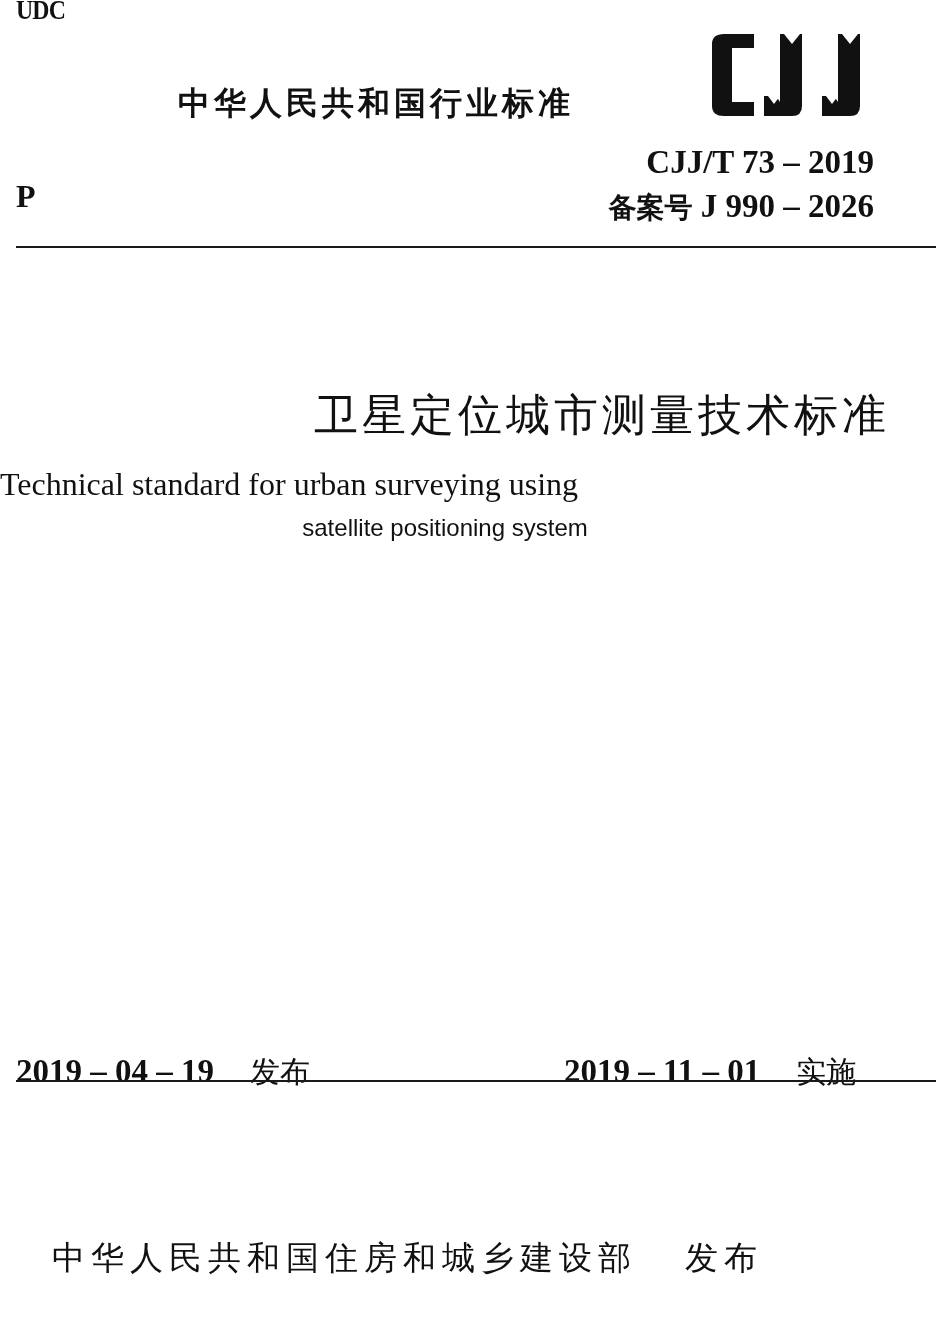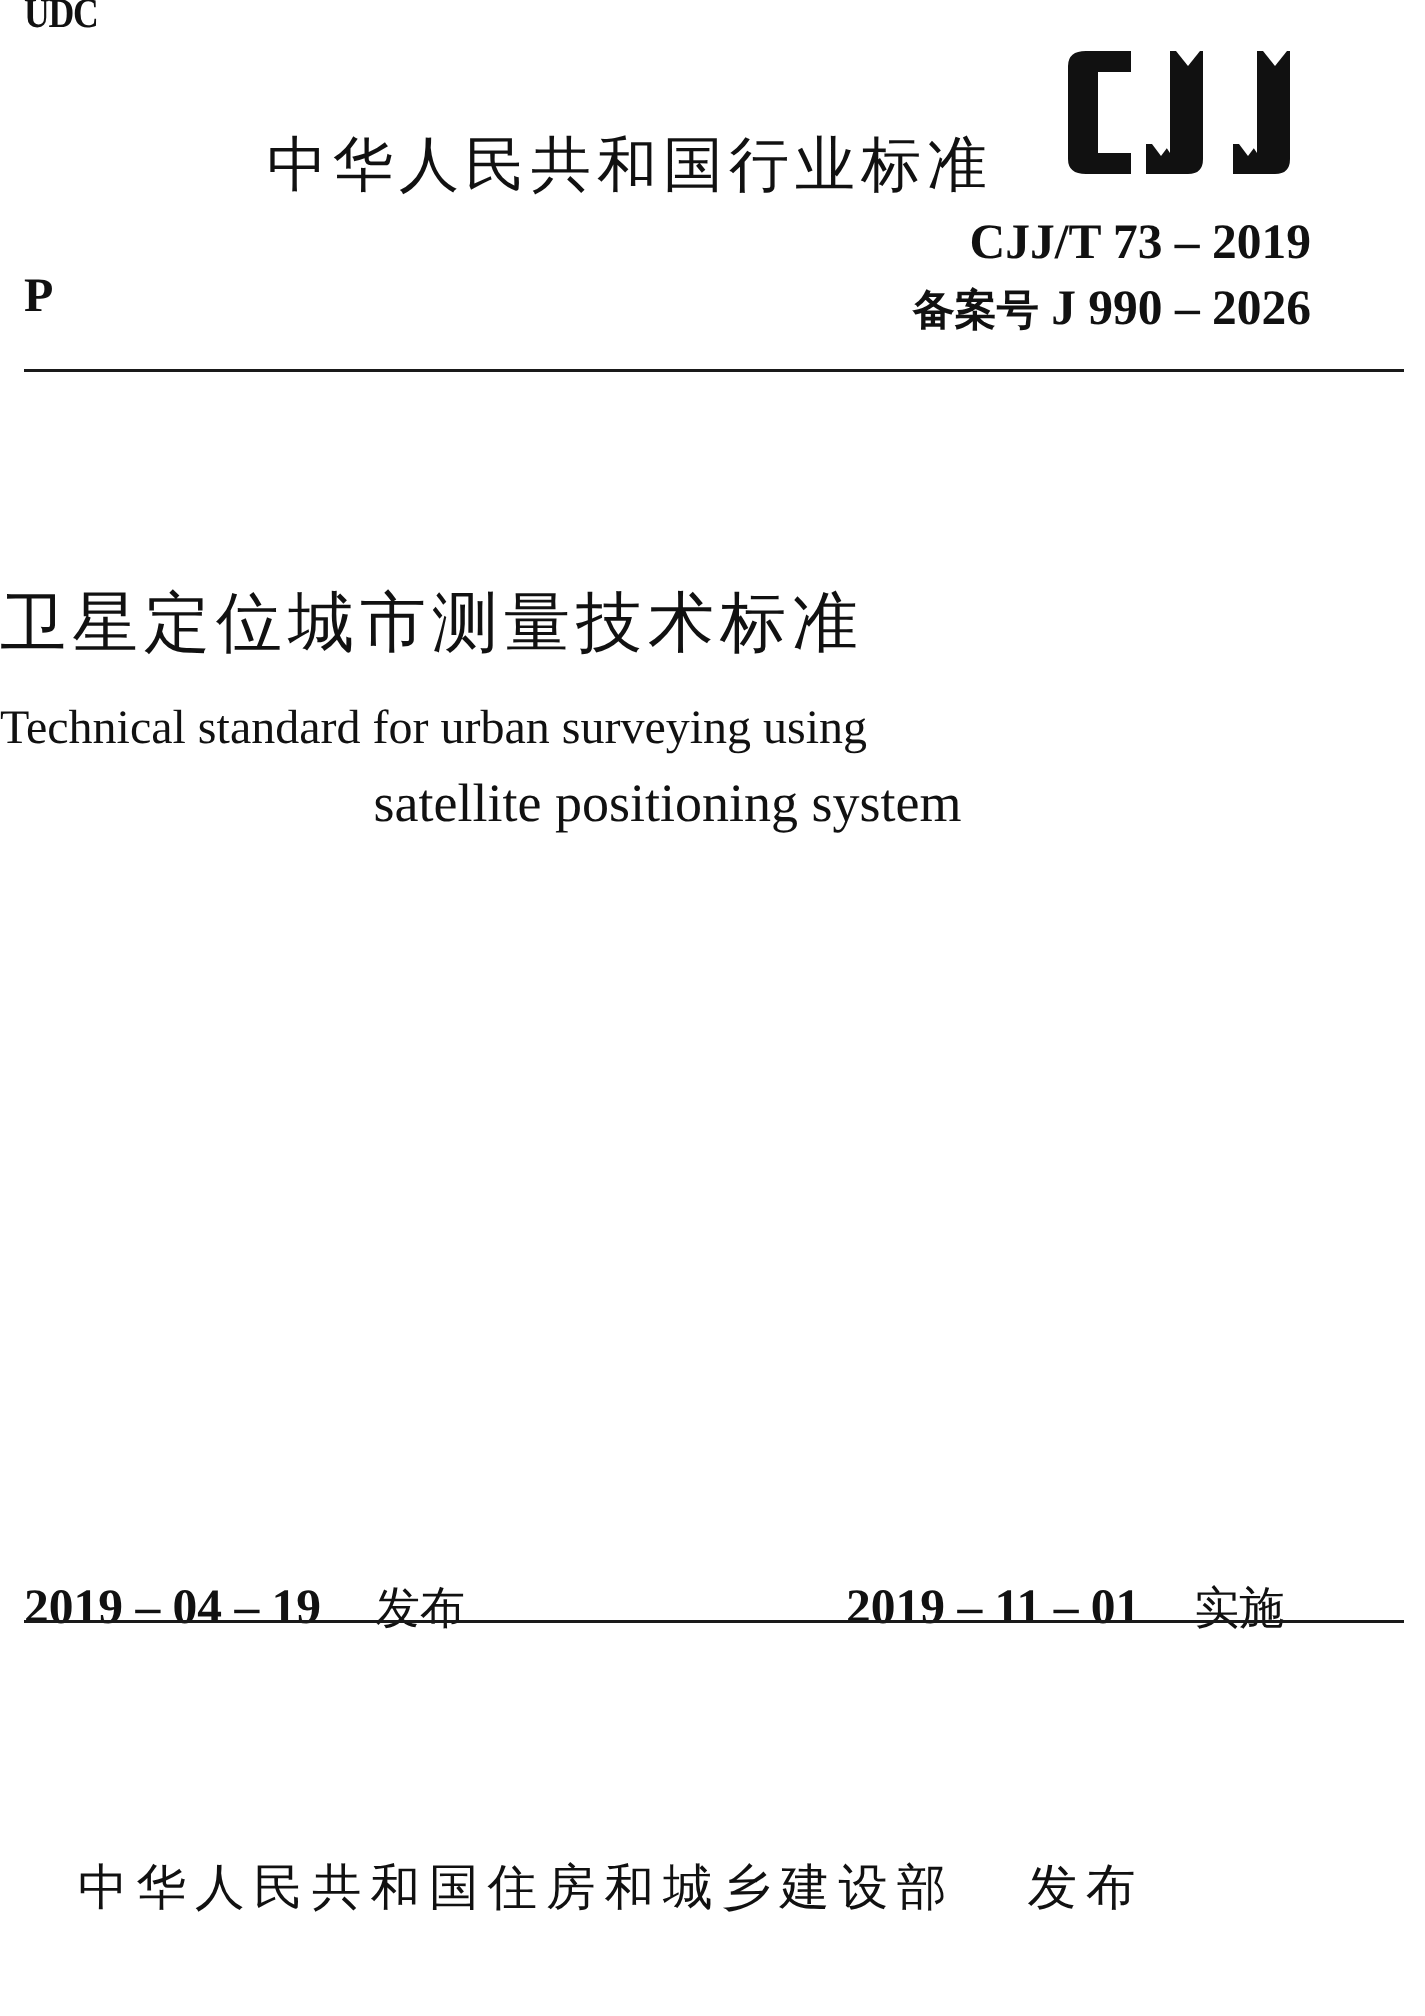--- a/index.html
+++ b/index.html
@@ -22,23 +22,23 @@
       font-family: "Liberation Serif", serif;
       font-weight: bold;
       font-size: 28px;
       letter-spacing: -1px;
       transform: scaleX(0.85);
       transform-origin: left top;
     }
     .industry-std {
       left: 178px; top: 82px;
       font-family: "DejaVu Sans", sans-serif;
-      font-size: 40px;
+      font-size: 32px;
       letter-spacing: 4px;
-      font-weight: normal;
+      font-weight: bold;
     }
     .logo {
       left: 702px; top: 30px;
       width: 176px; height: 90px;
     }
     .logo svg { width: 100%; height: 100%; display: block; }
 
     .std-number {
       right: 76px; top: 144px;
       font-family: "Liberation Serif", serif;
@@ -67,36 +67,36 @@
     .rule {
       left: 16px; right: 14px;
       height: 2px;
       background: #1a1a1a;
     }
     .rule.top { top: 246px; }
     .rule.bottom { top: 1080px; }
 
     .title-cn {
       left: 0; width: 890px; top: 386px;
-      text-align: left;
+      text-align: right;
       font-family: Liberation Sans, sans-serif;
       font-size: 44px;
       letter-spacing: 4px;
     }
     .title-en-1 {
       left: 0; width: 890px; top: 466px;
       text-align: left;
       font-family: "Liberation Serif", serif;
       font-size: 32px;
     }
     .title-en-2 {
       left: 0; width: 890px; top: 514px;
       text-align: center;
-      font-family: Liberation Serif, serif;
-      font-size: 36px;
+      font-family: Liberation Sans, sans-serif;
+      font-size: 24px;
     }
 
     .date-row {
       top: 1052px;
       font-weight: bold;
       font-size: 33px;
       white-space: nowrap;
     }
     .date-row .cjk {
       font-family: "DejaVu Sans", sans-serif;

